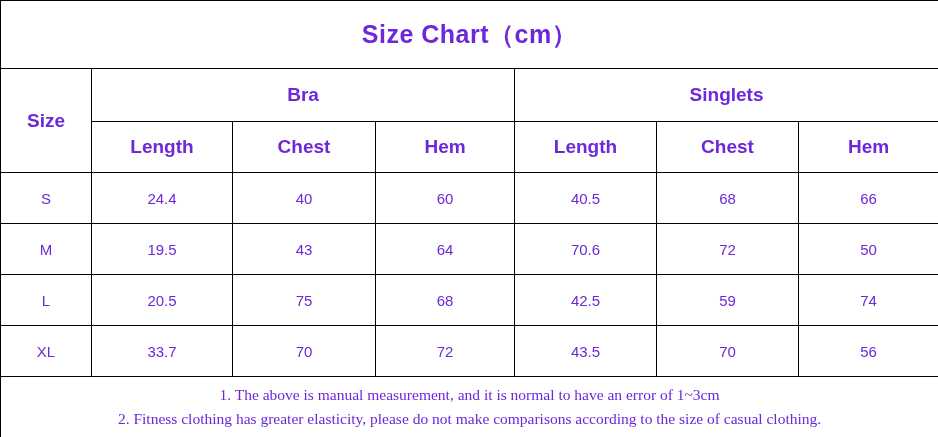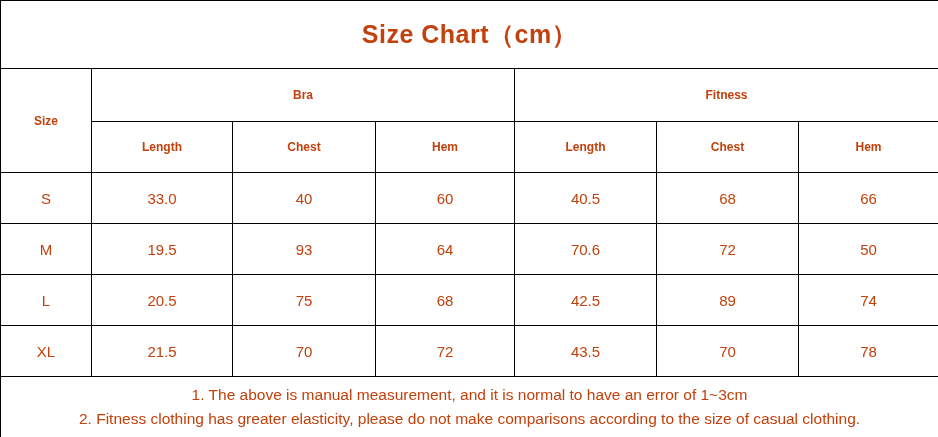--- a/index.html
+++ b/index.html
@@ -21,46 +21,46 @@
     border-collapse: collapse;
     table-layout: fixed;
     background: #ffffff;
   }
   table.size-chart td {
     border: 1px solid #000000;
     text-align: center;
     vertical-align: middle;
     padding: 4px;
     box-sizing: border-box;
-    color: #c2410c;
+    color: #6d28d9;
   }
   td.title-cell {
     font-size: 25px;
     font-weight: bold;
     letter-spacing: 0.5px;
   }
   td.group-cell, td.corner-cell, td.colhead-cell {
-    font-size: 12px;
+    font-size: 19px;
     font-weight: bold;
   }
   td.size-cell, td.value-cell {
     font-size: 15px;
     font-weight: normal;
   }
   td.notes-cell {
     font-size: 15.5px;
     font-weight: normal;
     line-height: 1.55;
     padding: 4px 6px;
   }
   tr.title-row    { height: 68px; }
   tr.group-row    { height: 53px; }
   tr.colhead-row  { height: 51px; }
   tr.data-row     { height: 51px; }
-  tr.notes-row    { height: 61px; }
+  tr.notes-row    { height: 61px; font-family: Liberation Serif, serif; }
 </style>
 </head>
 <body>
 
 <div class="chart-wrap">
   <table class="size-chart">
     <colgroup>
       <col style="width:91px">
       <col style="width:141px">
       <col style="width:143px">
@@ -69,69 +69,69 @@
       <col style="width:142px">
       <col style="width:140px">
     </colgroup>
     <tbody>
       <tr class="title-row">
         <td class="title-cell" colspan="7">Size Chart（cm）</td>
       </tr>
       <tr class="group-row">
         <td class="corner-cell" rowspan="2">Size</td>
         <td class="group-cell" colspan="3">Bra</td>
-        <td class="group-cell" colspan="3">Fitness</td>
+        <td class="group-cell" colspan="3">Singlets</td>
       </tr>
       <tr class="colhead-row">
         <td class="colhead-cell">Length</td>
         <td class="colhead-cell">Chest</td>
         <td class="colhead-cell">Hem</td>
         <td class="colhead-cell">Length</td>
         <td class="colhead-cell">Chest</td>
         <td class="colhead-cell">Hem</td>
       </tr>
 
       <tr class="data-row">
         <td class="size-cell">S</td>
-        <td class="value-cell">33.0</td>
+        <td class="value-cell">24.4</td>
         <td class="value-cell">40</td>
         <td class="value-cell">60</td>
         <td class="value-cell">40.5</td>
         <td class="value-cell">68</td>
         <td class="value-cell">66</td>
       </tr>
 
       <tr class="data-row">
         <td class="size-cell">M</td>
         <td class="value-cell">19.5</td>
-        <td class="value-cell">93</td>
+        <td class="value-cell">43</td>
         <td class="value-cell">64</td>
         <td class="value-cell">70.6</td>
         <td class="value-cell">72</td>
         <td class="value-cell">50</td>
       </tr>
 
       <tr class="data-row">
         <td class="size-cell">L</td>
         <td class="value-cell">20.5</td>
         <td class="value-cell">75</td>
         <td class="value-cell">68</td>
         <td class="value-cell">42.5</td>
-        <td class="value-cell">89</td>
+        <td class="value-cell">59</td>
         <td class="value-cell">74</td>
       </tr>
 
       <tr class="data-row">
         <td class="size-cell">XL</td>
-        <td class="value-cell">21.5</td>
+        <td class="value-cell">33.7</td>
         <td class="value-cell">70</td>
         <td class="value-cell">72</td>
         <td class="value-cell">43.5</td>
         <td class="value-cell">70</td>
-        <td class="value-cell">78</td>
+        <td class="value-cell">56</td>
       </tr>
 
       <tr class="notes-row">
         <td class="notes-cell" colspan="7">
           <div>1. The above is manual measurement, and it is normal to have an error of 1~3cm</div>
           <div>2. Fitness clothing has greater elasticity, please do not make comparisons according to the size of casual clothing.</div>
         </td>
       </tr>
     </tbody>
   </table>

